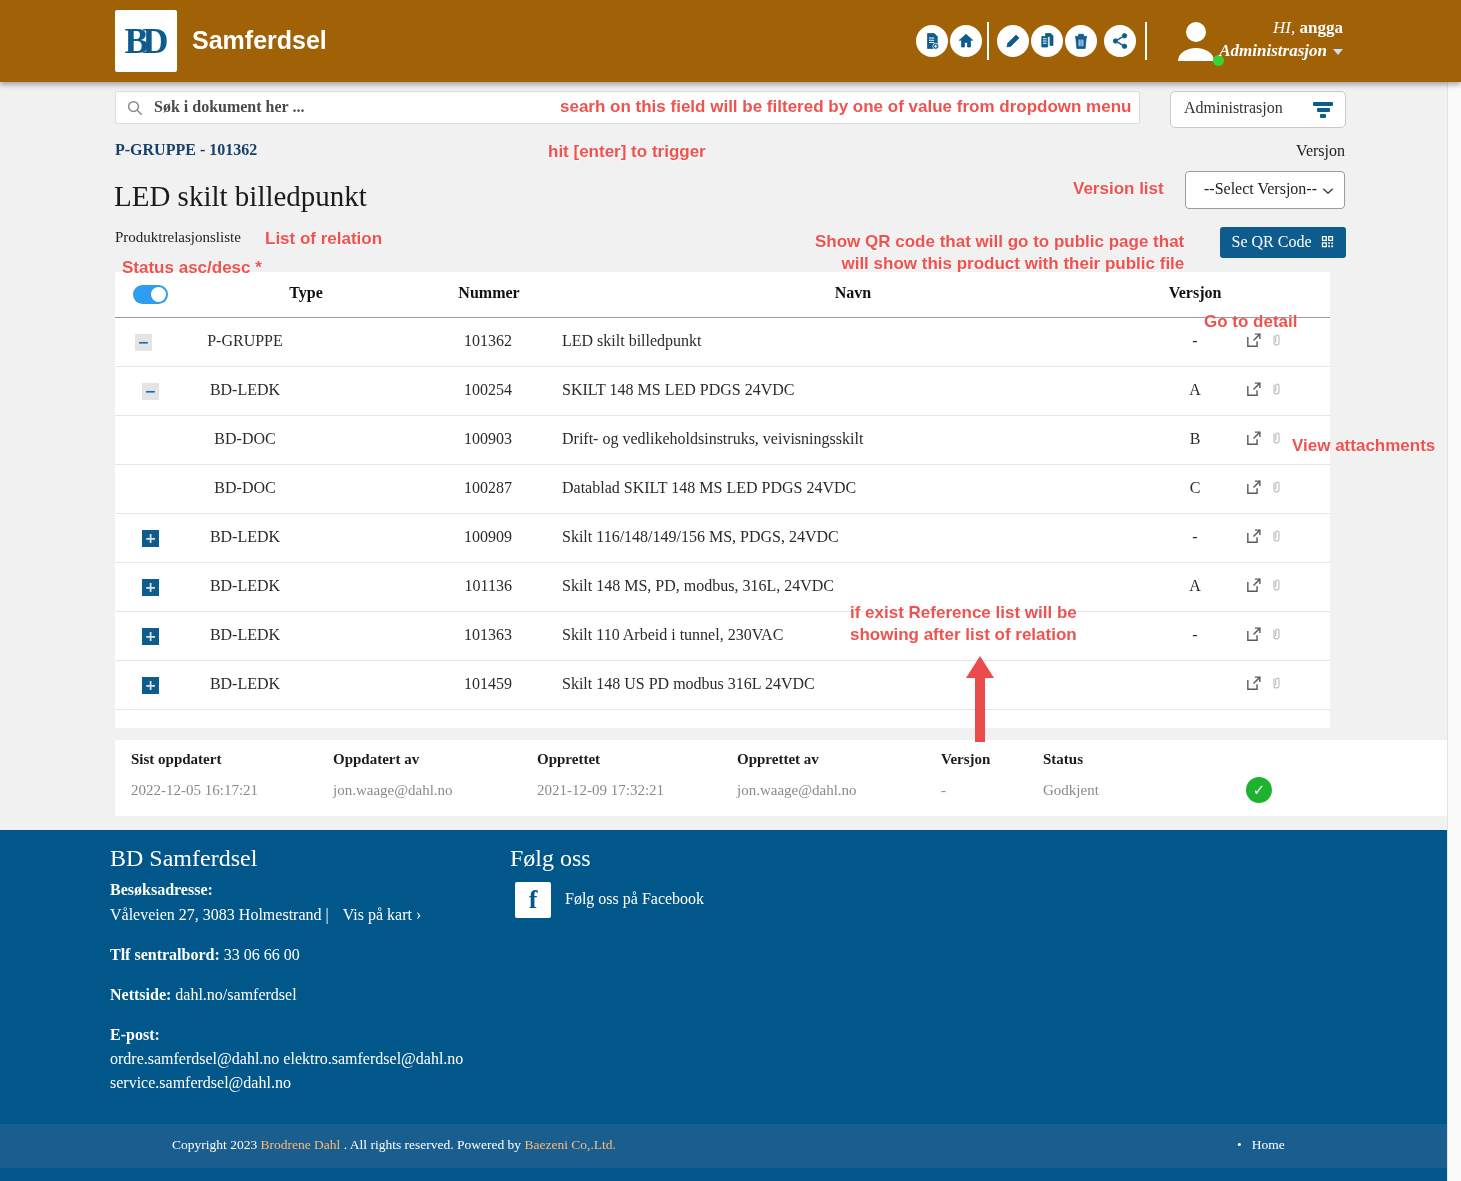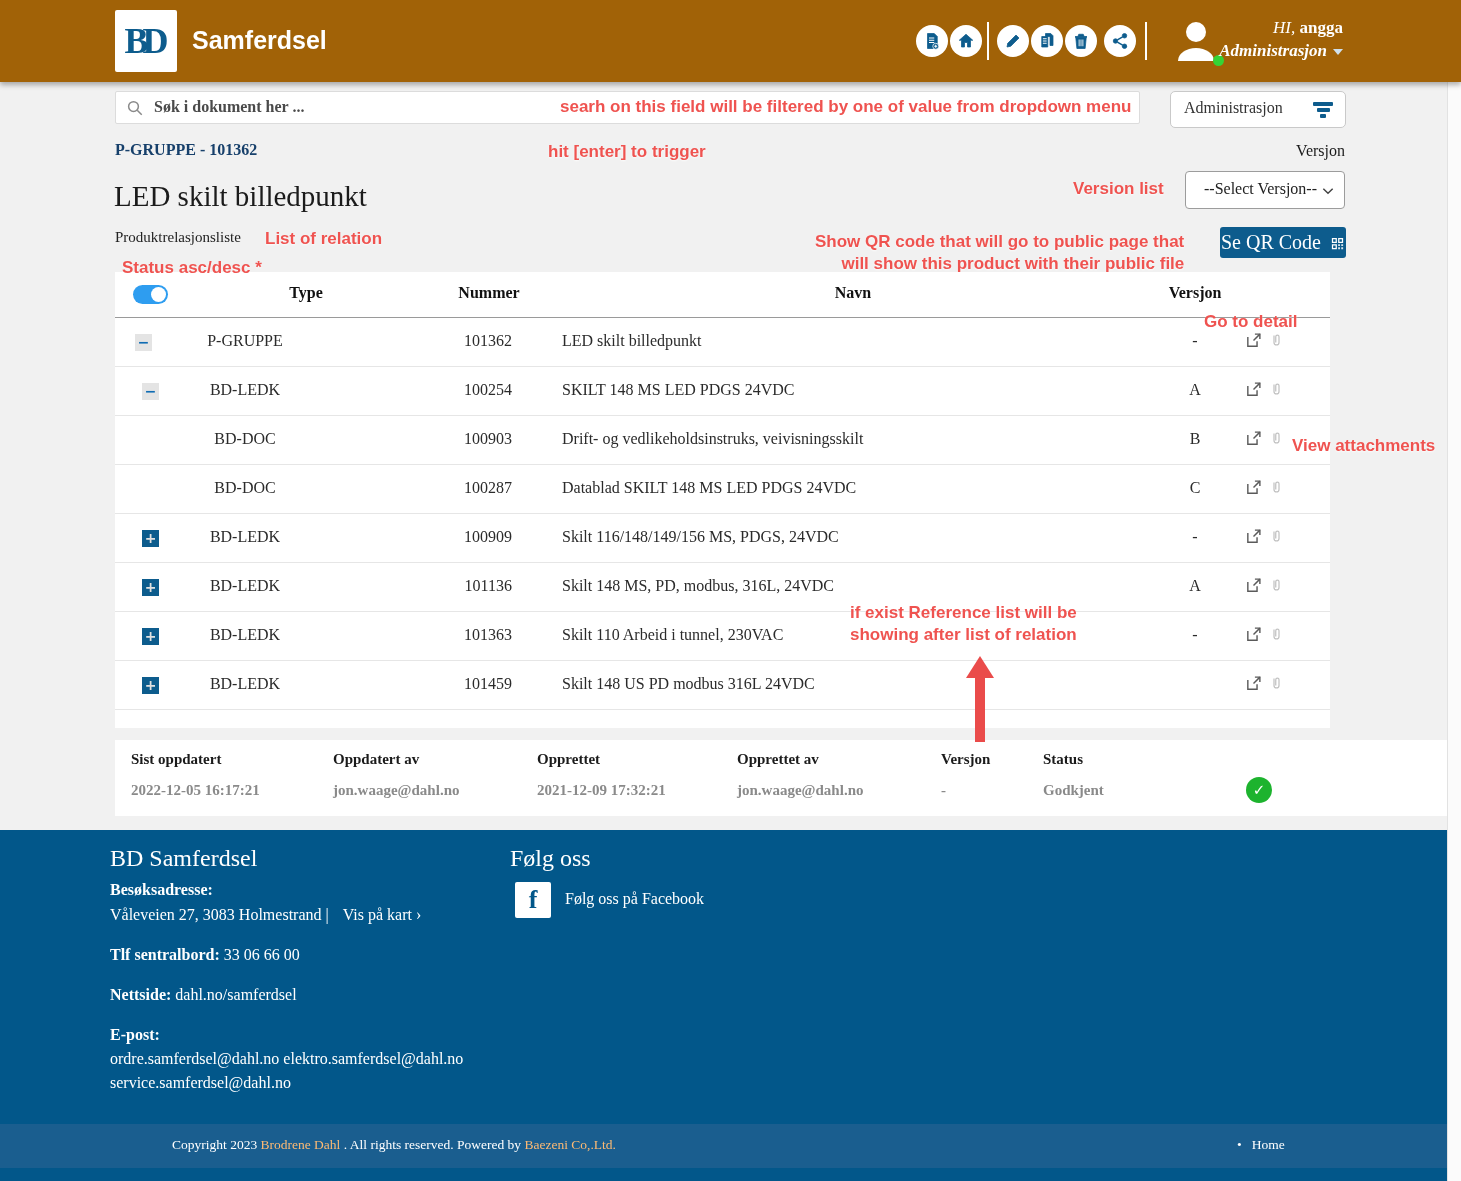--- a/index.html
+++ b/index.html
@@ -45,21 +45,21 @@
 
   .page-title { position:absolute; left:114px; top:180px; font-size:29px; color:#1b1b1b; }
   .subtitle { position:absolute; left:115px; top:229px; font-size:15px; color:#222; }
 
   .version-select { position:absolute; left:1185px; top:171px; width:160px; height:38px; background:#fff;
                     border:1px solid #9c9c9c; border-radius:4px; cursor:pointer; }
   .version-select .val { position:absolute; left:18px; top:8px; font-size:16px; color:#222; }
   .version-select svg { position:absolute; right:9px; top:12px; width:14px; height:14px; stroke:#444; fill:none; }
 
   .qr-btn { position:absolute; left:1220px; top:227px; width:126px; height:31px; background:#0d5c8d;
-            border-radius:3px; color:#fff; font-size:20px; text-align:center; line-height:30px; cursor:pointer; }
+            border-radius:3px; color:#fff; font-size:16px; text-align:center; line-height:30px; cursor:pointer; }
   .qr-btn svg { width:15px; height:15px; fill:#fff; vertical-align:-2px; margin-left:4px; }
 
   
   .rel-card { position:absolute; left:115px; top:272px; width:1215px; height:456px; background:#fff; }
   .rel-head { position:relative; height:46px; border-bottom:1px solid #9a9a9a; }
   .toggle { position:absolute; left:18px; top:13px; width:35px; height:19px; background:#2e9df0;
             border-radius:10px; cursor:pointer; }
   .toggle .knob { position:absolute; right:2px; top:2px; width:15px; height:15px; border-radius:50%; background:#fff; }
   .hcell { position:absolute; top:12px; font-weight:bold; font-size:16px; color:#111; text-align:center; }
   .h-type { left:116px; width:150px; }
@@ -76,21 +76,21 @@
   .c-type { position:absolute; left:55px;  width:150px; top:14px; text-align:center; }
   .c-num  { position:absolute; left:290px; width:107px; top:14px; text-align:right; }
   .c-navn { position:absolute; left:447px; top:14px; }
   .c-ver  { position:absolute; left:1040px; width:80px; top:14px; text-align:center; }
   .c-icons{ position:absolute; left:1130px; top:14px; display:flex; gap:7px; }
   .c-icons svg { cursor:pointer; }
 
   
   .meta-card { position:absolute; left:115px; top:740px; width:1332px; height:76px; background:#fff; }
   .mcell { position:absolute; top:11px; font-weight:bold; font-size:15px; color:#1b1b1b; }
-  .mval  { position:absolute; top:42px; font-size:15px; color:#8a8a8a;font-weight:bold; }
+  .mval  { position:absolute; top:42px; font-size:15px; color:#8a8a8a; }
   .m0 { left:16px; } .m1 { left:218px; } .m2 { left:422px; } .m3 { left:622px; } .m4 { left:826px; } .m5 { left:928px; }
   .status-ok { position:absolute; left:1131px; top:37px; width:26px; height:26px; border-radius:50%;
                background:#1db32e; color:#fff; text-align:center; line-height:26px; font-weight:bold;
                font-family:"DejaVu Sans", sans-serif; font-size:15px; }
 
   
   .footer { position:absolute; left:0; top:830px; width:1447px; height:351px; background:#02578a; color:#fff; }
   .f-brand { position:absolute; left:110px; top:15px; font-size:24px; }
   .f-label { font-weight:bold; font-size:16px; }
   .f-text  { font-size:16px; }

